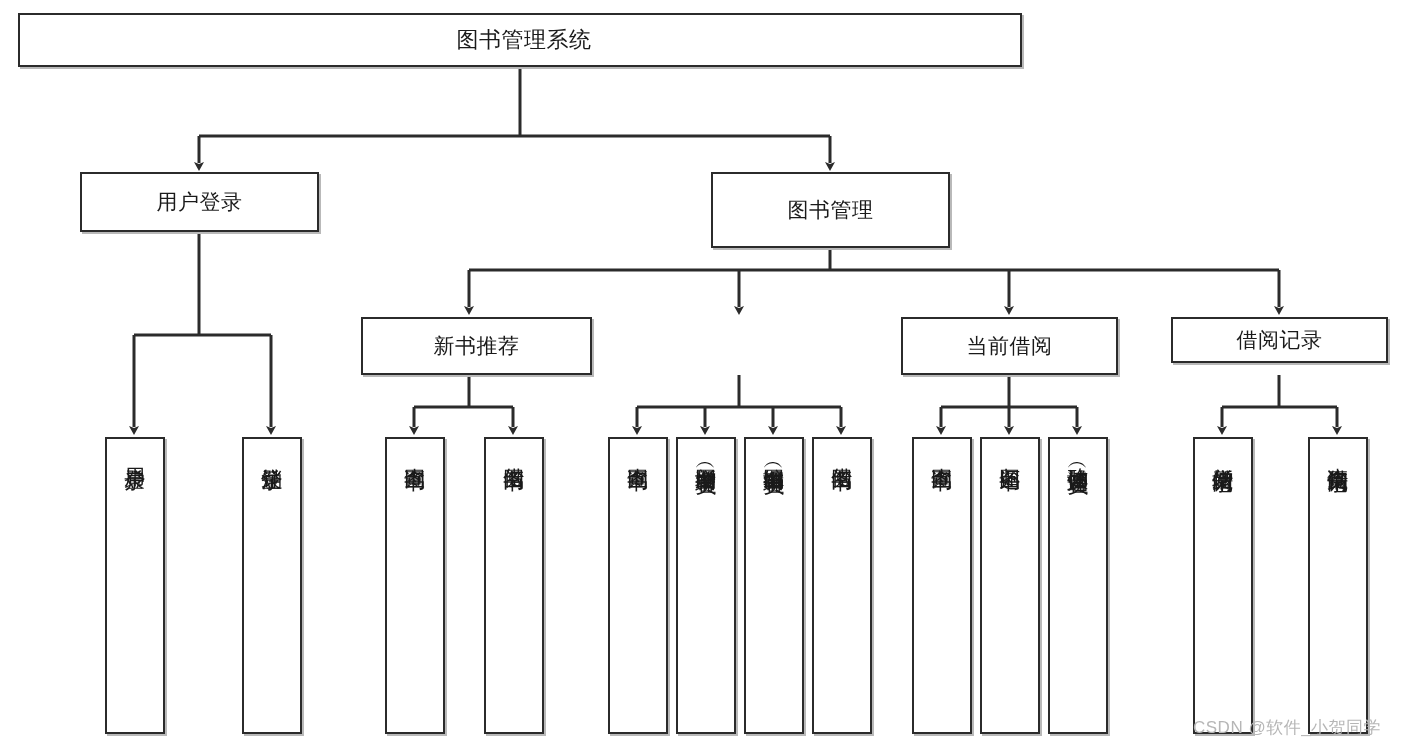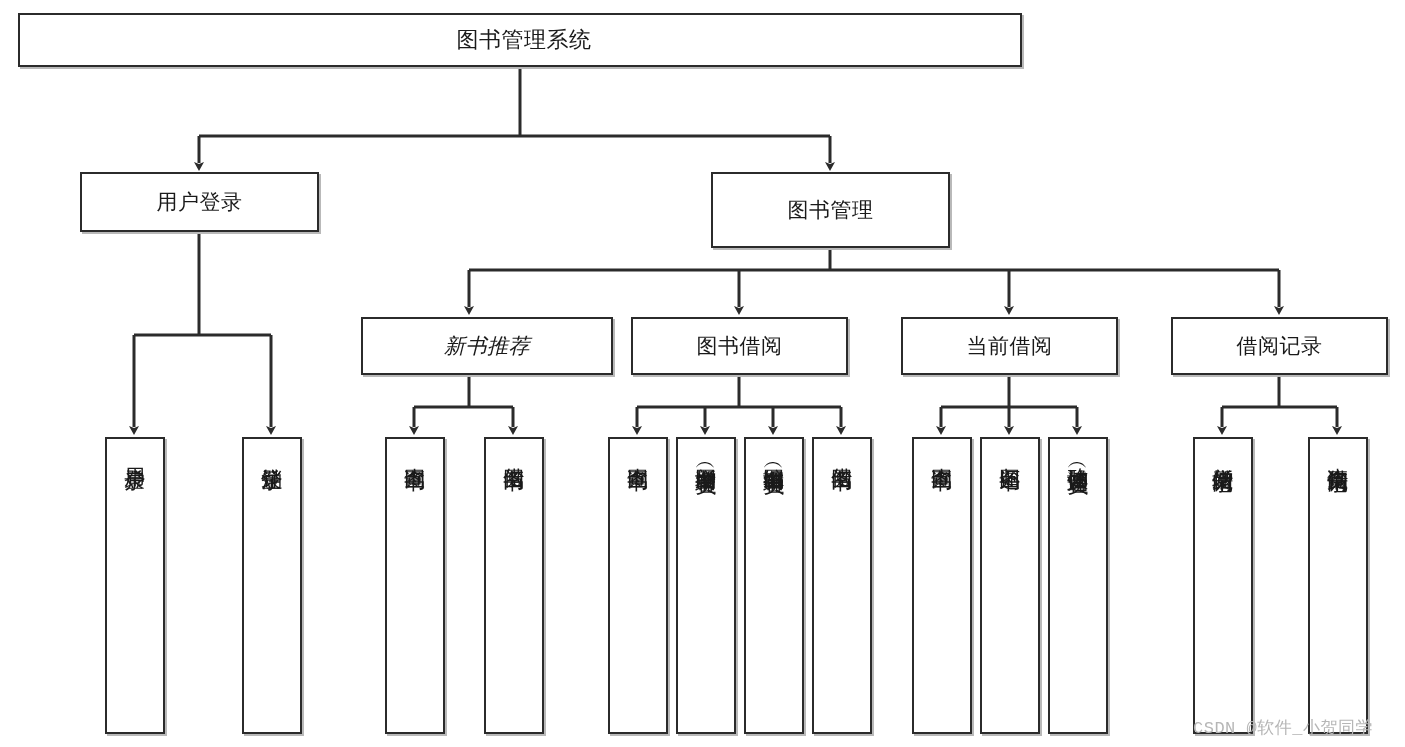--- a/index.html
+++ b/index.html
@@ -128,33 +128,30 @@
   </div>
 
   <div class="node shadow lvl1" style="left:80px; top:172px; width:239px; height:60px;">
     <span class="node-label">用户登录</span>
   </div>
 
   <div class="node shadow lvl1" style="left:711px; top:172px; width:239px; height:76px;">
     <span class="node-label">图书管理</span>
   </div>
 
-  <div class="node shadow lvl2" style="left:361px; top:317px; width:252px; height:58px;font-style:italic;">
+  <div class="node shadow lvl2" style="left:361px; top:317px; width:231px; height:58px;">
     <span class="node-label">新书推荐</span>
   </div>
 
-  <div class="node shadow lvl2" style="left:631px; top:317px; width:217px; height:58px;">
-    <span class="node-label">图书借阅</span>
-  </div>
 
   <div class="node shadow lvl2" style="left:901px; top:317px; width:217px; height:58px;text-align:right;">
     <span class="node-label">当前借阅</span>
   </div>
 
-  <div class="node shadow lvl2" style="left:1171px; top:317px; width:217px; height:58px;">
+  <div class="node shadow lvl2" style="left:1171px; top:317px; width:217px; height:46px;">
     <span class="node-label">借阅记录</span>
   </div>
 
   <div class="node shadow leaf" style="left:105px; top:437px; width:60px; height:297px;">
     <span class="node-label">用户登录</span>
   </div>
 
   <div class="node shadow leaf" style="left:242px; top:437px; width:60px; height:297px;">
     <span class="node-label">注销登录</span>
   </div>
@@ -196,15 +193,15 @@
   </div>
 
   <div class="node shadow leaf" style="left:1193px; top:437px; width:60px; height:297px;">
     <span class="node-label">新增借阅记录</span>
   </div>
 
   <div class="node shadow leaf" style="left:1308px; top:437px; width:60px; height:297px;">
     <span class="node-label">查询借阅记录</span>
   </div>
 
-  <div class="watermark" style="left:1193px; top:716px;font-family:Liberation Mono, monospace;">CSDN @软件_小贺同学</div>
+  <div class="watermark" style="left:1193px; top:716px;">CSDN @软件_小贺同学</div>
 
 </div>
 
 </body></html>

